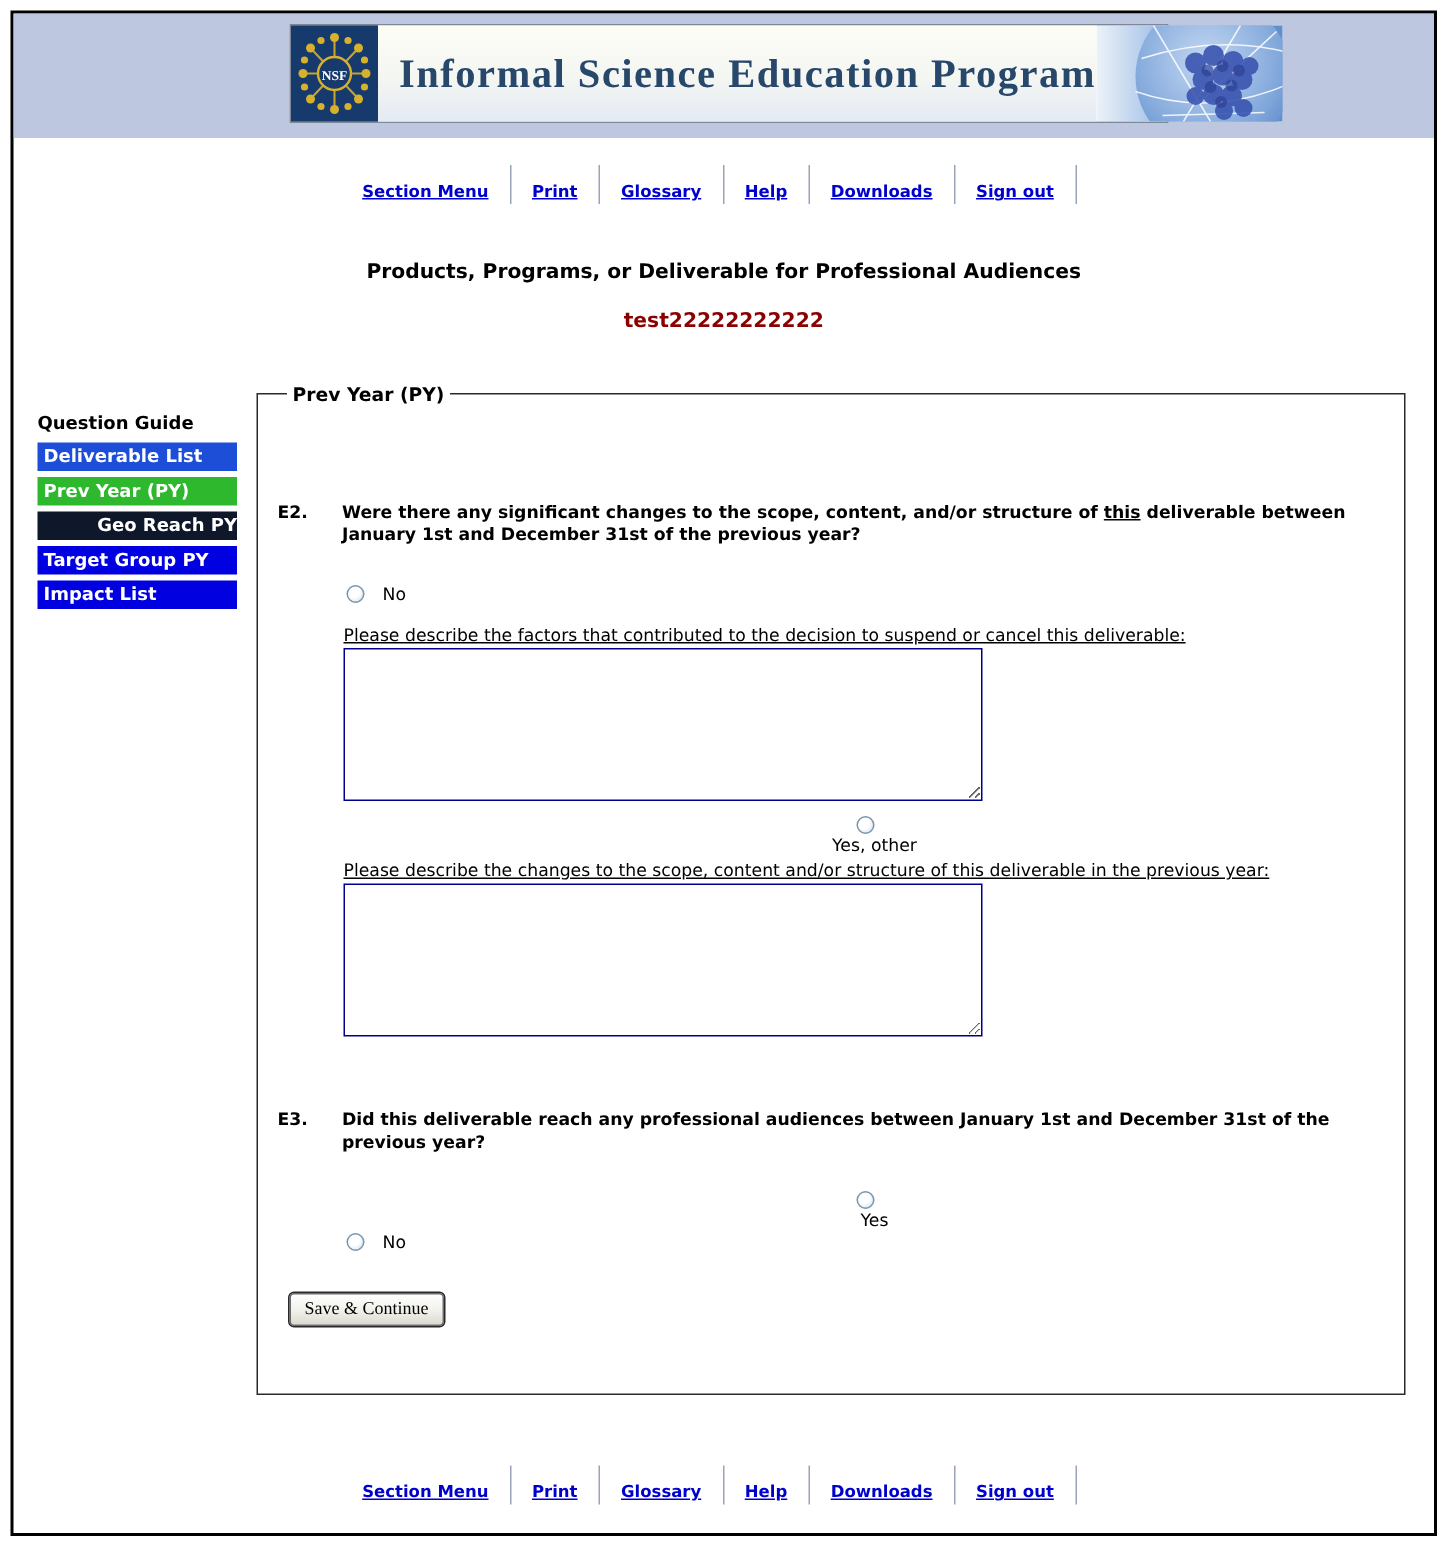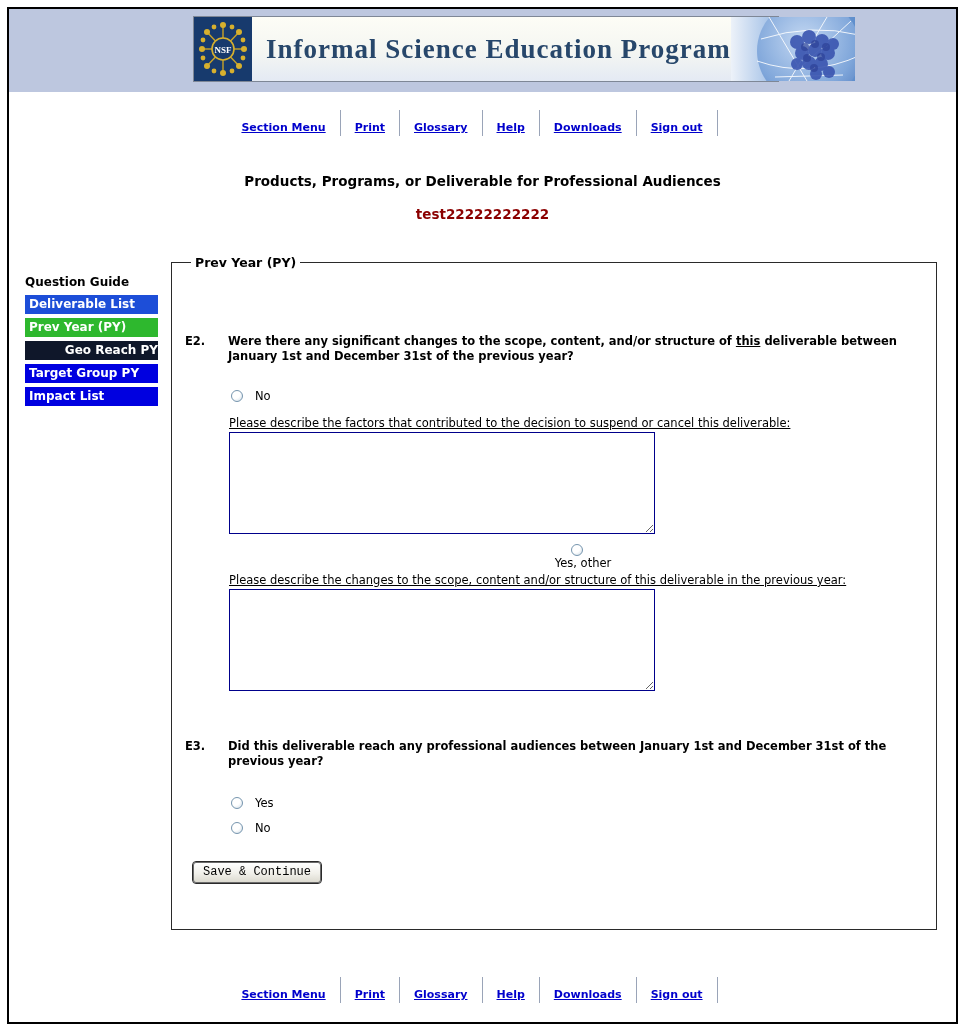--- a/index.html
+++ b/index.html
@@ -63,24 +63,24 @@
   .radio-label { font-size:11.5px; color:#000; margin-left:12px; cursor:pointer; }
 
   .ta-label { margin:12px 0 2px 44px; font-size:11.5px; text-decoration:underline; }
   textarea.answer-box { display:block; margin-left:44px; width:426px; height:102px;
     border:1px solid #00008B; resize:both; font-family:"DejaVu Sans",sans-serif;
     font-size:11.5px; padding:2px; background:#fff; }
 
   .save-btn { margin:26px 0 0 8px; font-size:12px; color:#000; padding:2px 9px 3px 9px;
     border:1px solid #6b6b6b; border-radius:3px; outline:1px solid #2a2a2a; outline-offset:0px;
     background:linear-gradient(180deg,#ffffff 0%,#f1f0ea 55%,#dcdad0 100%); cursor:pointer;
-    font-family:Liberation Mono, monospace; }
+    font-family:Liberation Serif, serif; }
 
   .mt24 { margin-top:24px; } .mt7 { margin-top:7px; } .mt10 { margin-top:10px;flex-direction:column; }
-  .mt26 { margin-top:26px; } .mt8 { margin-top:8px; }
+  .mt26 { margin-top:26px;flex-direction:column; } .mt8 { margin-top:8px; }
 </style>
 </head>
 <body>
 
 <div class="page-frame">
 
   <div class="banner-band">
     <div class="banner">
       <div class="nsf-logo-box">
         <svg width="58" height="64" viewBox="0 0 58 64">

